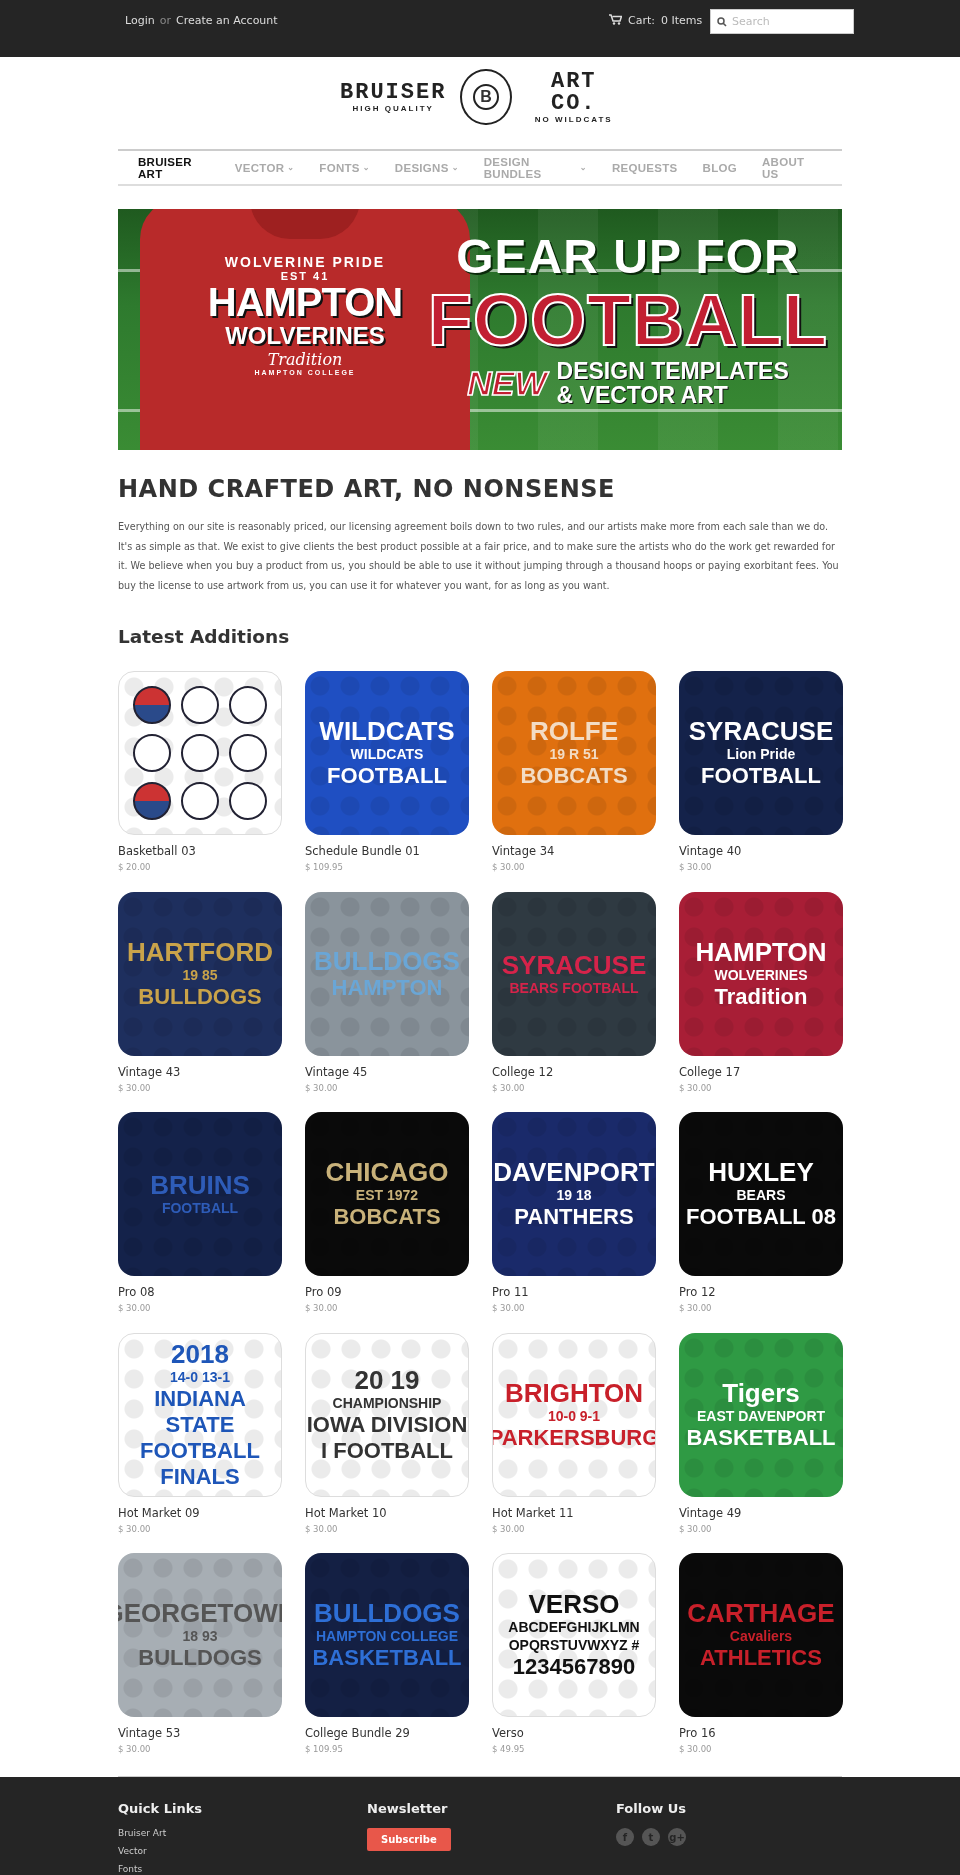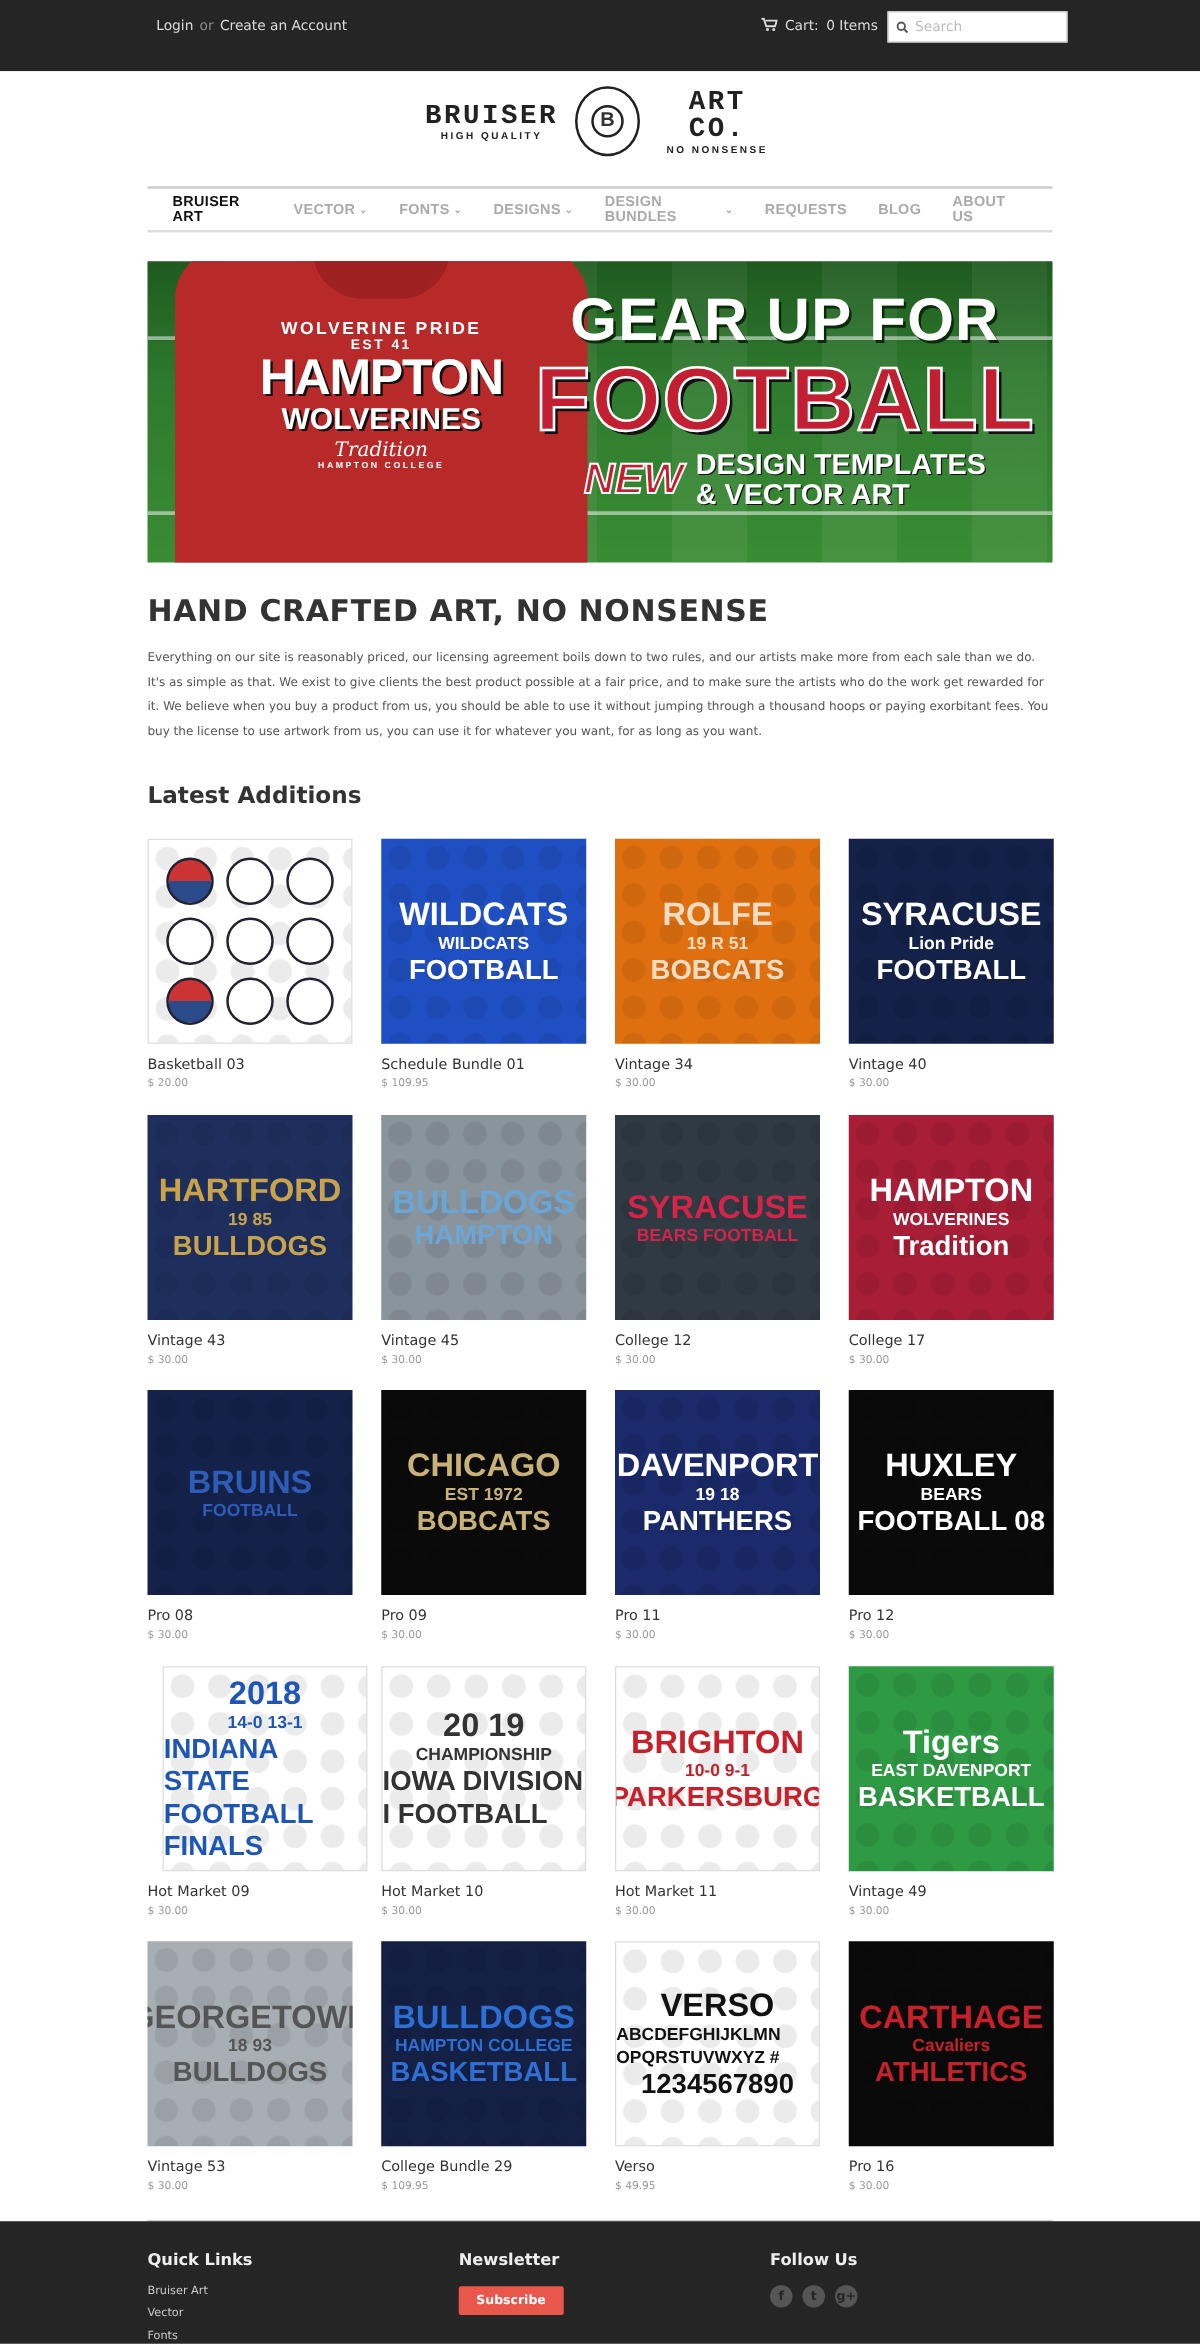--- a/index.html
+++ b/index.html
@@ -42,21 +42,21 @@
   .hero .headline .lines { text-align: left; color: #fff; font-size: 23px; font-weight: bold; line-height: 24px; text-shadow: 1px 1px 0 #111; }
 
   .intro { position: absolute; top: 475px; left: 118px; width: 724px; }
   .intro h1 { font-size: 24px; font-weight: bold; color: #333; letter-spacing: 0.5px; margin-bottom: 14px; }
   .intro p { font-size: 9.6px; line-height: 19.5px; color: #555; }
 
   .latest { position: absolute; top: 626px; left: 118px; width: 724px; }
   .latest h2 { font-size: 18.5px; font-weight: bold; color: #333; margin-bottom: 24px; }
   .grid { display: grid; grid-template-columns: repeat(4, 164px); column-gap: 23px; row-gap: 0; }
   .card { height: 220.5px; }
-  .thumb { width: 164px; height: 164px; position: relative; overflow: hidden; display: flex; align-items: center; justify-content: center; flex-direction: column; font-family: "Liberation Sans", sans-serif; font-weight: bold; text-align: left; }
+  .thumb { width: 164px; height: 164px; position: relative; overflow: hidden; display: flex; align-items: center; justify-content: center; flex-direction: column; font-family: "Liberation Sans", sans-serif; font-weight: bold; text-align: center; border-radius: 16px; }
   .thumb.light { border: 1px solid #ddd; }
   .thumb .pattern { position: absolute; inset: 0; background-image: radial-gradient(circle, rgba(0,0,0,0.08) 9px, transparent 10px); background-size: 30px 30px; }
   .thumb .t1 { position: relative; font-size: 26px; line-height: 28px; }
   .thumb .t2 { position: relative; font-size: 14px; line-height: 18px; }
   .thumb .t3 { position: relative; font-size: 22px; line-height: 26px; }
   .card .name { font-size: 11.5px; color: #333; margin-top: 9px; }
   .card .price { font-size: 8.5px; color: #999; margin-top: 4px; }
 
   .balls { display: grid; grid-template-columns: repeat(3, 38px); gap: 10px; position: relative; }
   .balls span { width: 38px; height: 38px; border-radius: 50%; border: 2px solid #223; display: block; }
@@ -98,21 +98,21 @@
 <div class="logo-wrap">
   <div class="logo-word">
     <div class="big">BRUISER</div>
     <div class="small">HIGH QUALITY</div>
   </div>
   <div class="logo-badge">
     <div class="inner">B</div>
   </div>
   <div class="logo-word">
     <div class="big">ART CO.</div>
-    <div class="small">NO NONSENSE</div>
+    <div class="small">NO WILDCATS</div>
   </div>
 </div>
 
 <div class="nav">
   <div class="item active">
       <span>BRUISER ART</span>
     </div>
   <div class="item">
       <span>VECTOR</span>
       <span class="chev">⌄</span>
@@ -298,21 +298,21 @@
         <div class="thumb" style="background: rgb(10, 10, 10); color: rgb(255, 255, 255);">
           <div class="pattern"></div>
           <div class="t1">HUXLEY</div>
           <div class="t2">BEARS</div>
           <div class="t3">FOOTBALL 08</div>
         </div>
         <div class="name">Pro 12</div>
         <div class="price">$ 30.00</div>
       </div>
       <div class="card">
-        <div class="thumb light" style="background: rgb(255, 255, 255); color: rgb(30, 86, 184); margin-left: 12px;">
+        <div class="thumb light" style="background: rgb(255, 255, 255); color: rgb(30, 86, 184);">
           <div class="pattern"></div>
           <div class="t1">2018</div>
           <div class="t2">14-0  13-1</div>
           <div class="t3">INDIANA STATE FOOTBALL FINALS</div>
         </div>
         <div class="name">Hot Market 09</div>
         <div class="price">$ 30.00</div>
       </div>
       <div class="card">
         <div class="thumb light" style="background: rgb(255, 255, 255); color: rgb(51, 51, 51);">

